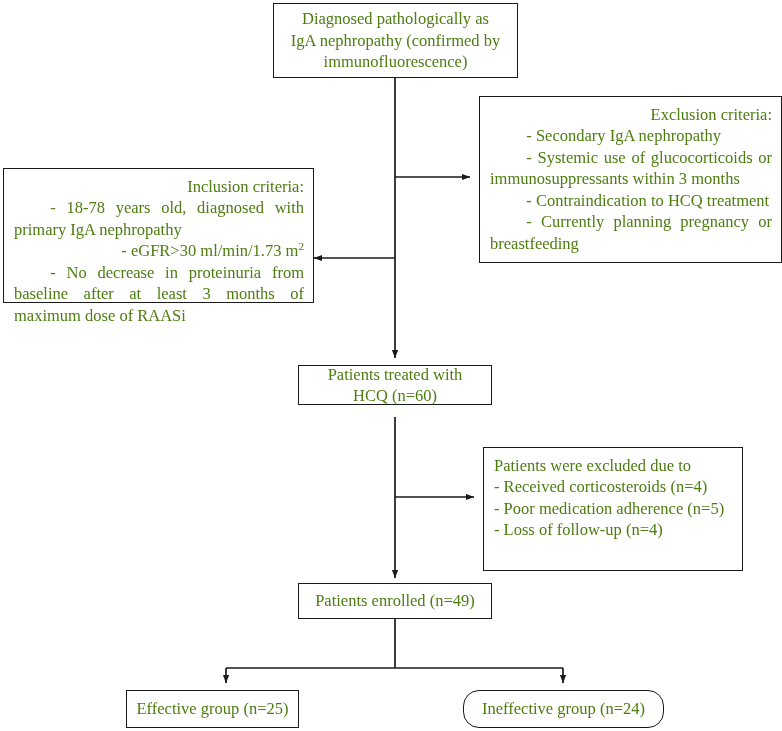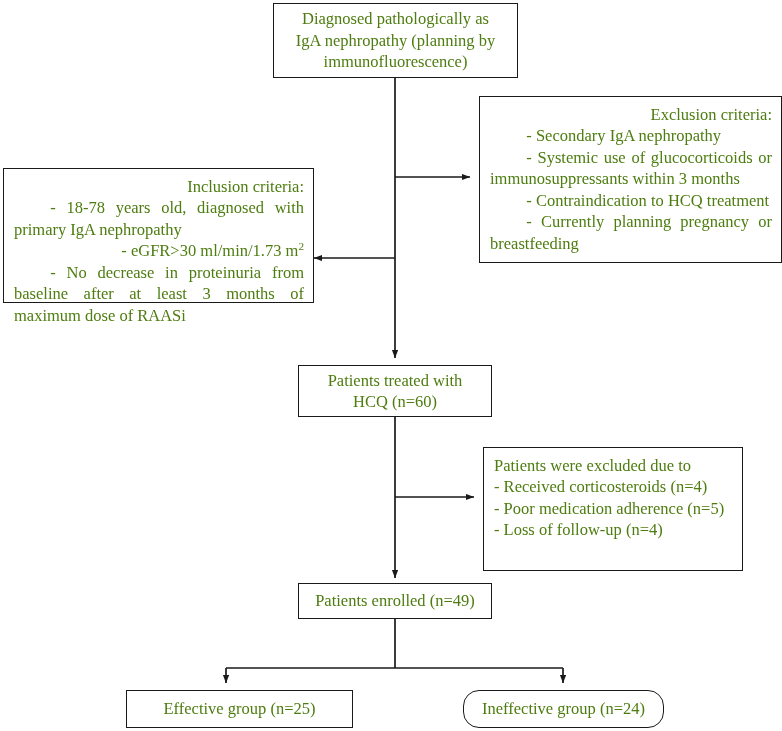--- a/index.html
+++ b/index.html
@@ -91,61 +91,61 @@
 
     <path d="M395,619 L395,668" stroke="#1a1a1a" stroke-width="1.7" fill="none"></path>
     <path d="M226,668 L563,668" stroke="#1a1a1a" stroke-width="1.7" fill="none"></path>
     <path d="M226,668 L226,683" stroke="#1a1a1a" stroke-width="1.7" fill="none" marker-end="url(#ah)"></path>
     <path d="M563,668 L563,683" stroke="#1a1a1a" stroke-width="1.7" fill="none" marker-end="url(#ah)"></path>
   </svg>
 
   <div class="box center" style="left:273px; top:3px; width:245px; height:75px;">
     <div>
       <span>Diagnosed pathologically as</span><br>
-      <span>IgA nephropathy (planning by</span><br>
+      <span>IgA nephropathy (confirmed by</span><br>
       <span>immunofluorescence)</span>
     </div>
   </div>
 
   <div class="box textblock" style="left:479px; top:96px; width:303px; height:167px;">
     <p class="lead">Exclusion criteria:</p>
     <p class="just indent">- Secondary IgA nephropathy</p>
     <p class="just indent">- Systemic use of glucocorticoids or immunosuppressants within 3 months</p>
     <p class="just indent">- Contraindication to HCQ treatment</p>
     <p class="just indent">- Currently planning pregnancy or breastfeeding</p>
   </div>
 
   <div class="box textblock" style="left:3px; top:168px; width:311px; height:135px;">
     <p class="lead">Inclusion criteria:</p>
     <p class="just indent">- 18-78 years old, diagnosed with primary IgA nephropathy</p>
     <p class="lead indent"><span>- eGFR&gt;30 ml/min/1.73 m</span><sup>2</sup></p>
     <p class="just indent">- No decrease in proteinuria from baseline after at least 3 months of maximum dose of RAASi</p>
   </div>
 
-  <div class="box center" style="left:298px; top:365px; width:194px; height:52px;">
+  <div class="box center" style="left:298px; top:365px; width:194px; height:40px;">
     <div>
       <span>Patients treated with</span><br>
       <span>HCQ (n=60)</span>
     </div>
   </div>
 
   <div class="box textblock" style="left:483px; top:447px; width:260px; height:124px;">
     <p class="lines">
       <span class="ln">Patients were excluded due to</span>
       <span class="ln">- Received corticosteroids (n=4)</span>
       <span class="ln">- Poor medication adherence (n=5)</span>
       <span class="ln">- Loss of follow-up (n=4)</span>
     </p>
   </div>
 
   <div class="box center" style="left:298px; top:583px; width:194px; height:36px;text-align:right;">
     <span>Patients enrolled (n=49)</span>
   </div>
 
-  <div class="box center" style="left:126px; top:690px; width:227px; height:38px;">
+  <div class="box center" style="left:126px; top:690px; width:173px; height:38px;">
     <span>Effective group (n=25)</span>
   </div>
 
   <div class="box center" style="left:463px; top:690px; width:201px; height:38px;border-radius:16px;">
     <span>Ineffective group (n=24)</span>
   </div>
 
 </div>
 
 </body></html>

